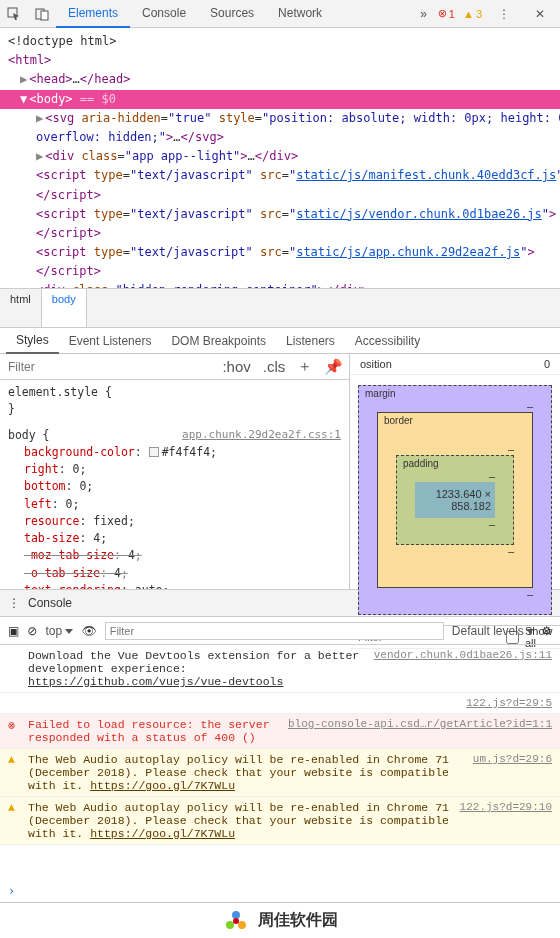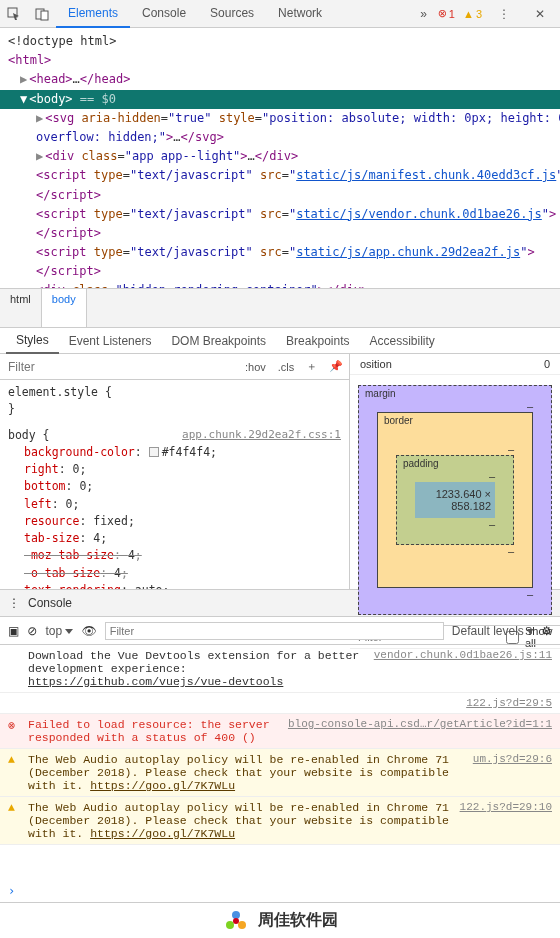--- a/index.html
+++ b/index.html
@@ -8,35 +8,35 @@
 .tb-btn{width:28px;height:28px;display:flex;align-items:center;justify-content:center;color:#555;cursor:pointer}
 .tabs{display:flex;flex:1}
 .tab{padding:6px 12px;cursor:pointer;color:#555}
 .tab.active{color:#1a73e8;border-bottom:2px solid #1a73e8}
 .tb-right{display:flex;align-items:center;margin-left:auto;padding-right:6px;gap:8px}
 .badge{display:flex;align-items:center;gap:2px;font-size:11px}
 .err{color:#d93025}.warn{color:#e8a800}
 .dom{font-family:Menlo,Consolas,monospace;font-size:12px;line-height:1.6;overflow:auto;flex:0 0 260px;padding:4px 0}
 .dom .ln{white-space:nowrap;padding:0 8px}
 .dom .i1{padding-left:20px}.dom .i2{padding-left:36px}
-.sel{background:#0f766e;color:#fff}
+.sel{background:#ec4899;color:#fff}
 .tag{color:#881280}.attr{color:#994500}.str{color:#1a1aa6}.txt{color:#333}.lnk{color:#1155cc;text-decoration:underline}
 .tri{color:#888;margin-right:2px}
 .sel .tag,.sel .attr,.sel .str,.sel .tri{color:#fff}
 .crumb{display:flex;height:40px;border-top:1px solid #ccc;border-bottom:1px solid #ccc;background:#f3f3f3;font-size:11px}
 .crumb span{padding:4px 10px;border-right:1px solid #ccc}
 .crumb .cur{background:#fff;color:#1a73e8}
 .subtabs{display:flex;height:26px;border-bottom:1px solid #ccc;padding:0 6px;align-items:center}
 .subtab{padding:5px 10px;cursor:pointer;color:#555;font-size:12px}
 .subtab.active{color:#333;border-bottom:2px solid #666}
 .mid{display:flex;flex:1;min-height:0}
 .styles{flex:1;display:flex;flex-direction:column;border-right:1px solid #ccc;min-width:0}
 .filterbar{display:flex;align-items:center;height:26px;border-bottom:1px solid #ccc}
 .filterbar input{flex:1;border:none;padding:4px 8px;font-size:12px;outline:none}
-.filterbar .opt{padding:0 6px;color:#555;font-size:11px}
+.filterbar .opt{padding:0 6px;color:#555;font-size:15px}
 .rules{flex:1;overflow:auto;font-family:Menlo,Consolas,monospace;font-size:11.5px;padding:4px 8px;line-height:1.5}
 .rule{margin-bottom:8px}
 .rsel{color:#333}.rsrc{float:right;color:#888;text-decoration:underline;font-size:11px}
 .prop{padding-left:16px}.pn{color:#c80000}.pv{color:#333}
 .strike{text-decoration:line-through;color:#888}
 .sw{display:inline-block;width:10px;height:10px;border:1px solid #999;vertical-align:middle;margin-right:3px}
 .side{width:210px;display:flex;flex-direction:column;font-size:11px}
 .posrow{display:flex;justify-content:space-between;padding:4px 10px;border-bottom:1px solid #eee}
 .box{padding:10px 8px}
 .bm{border:1px dashed #444;background:#c4b5fd;padding:14px 18px;text-align:right;position:relative}
@@ -118,21 +118,21 @@
 
 <div class="crumb" id="crumbs">
     <span>html</span>
     <span class="cur">body</span>
   </div>
 
 <div class="subtabs" id="subtabs">
     <div class="subtab active">Styles</div>
     <div class="subtab">Event Listeners</div>
     <div class="subtab">DOM Breakpoints</div>
-    <div class="subtab">Breakpoints</div>
+    <div class="subtab">Listeners</div>
     <div class="subtab">Accessibility</div>
   </div>
 
 <div class="mid">
   <div class="styles">
     <div class="filterbar">
       <input placeholder="Filter" style="">
       <span class="opt">:hov</span>
       <span class="opt">.cls</span>
       <span class="opt">＋</span>

